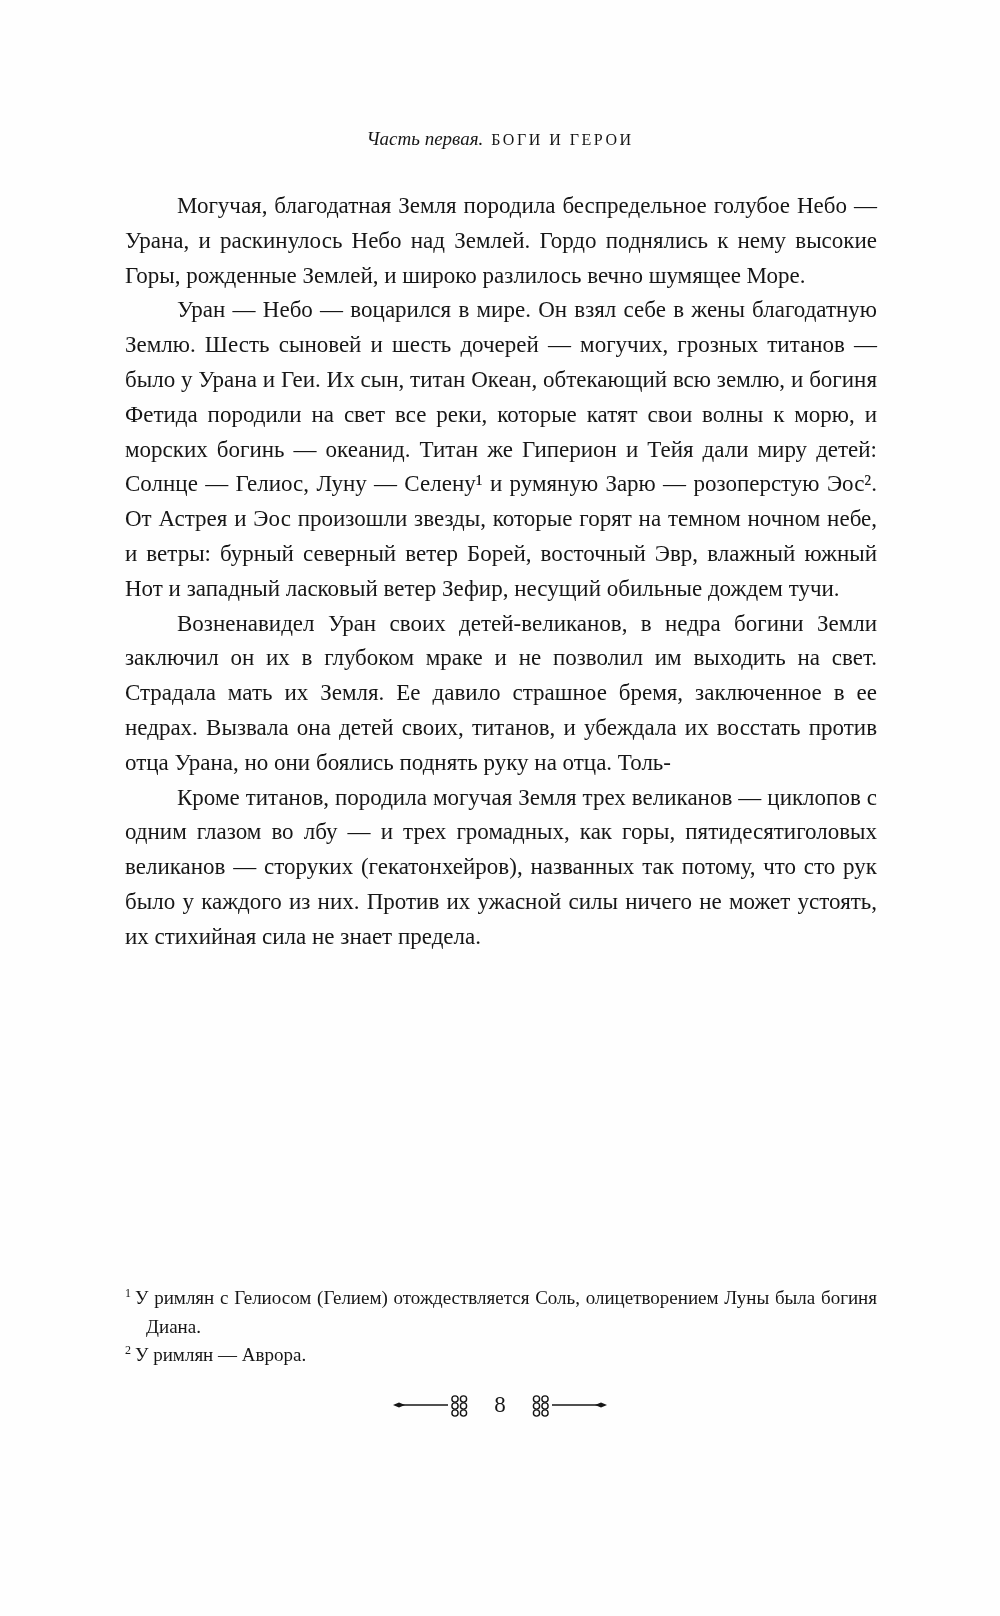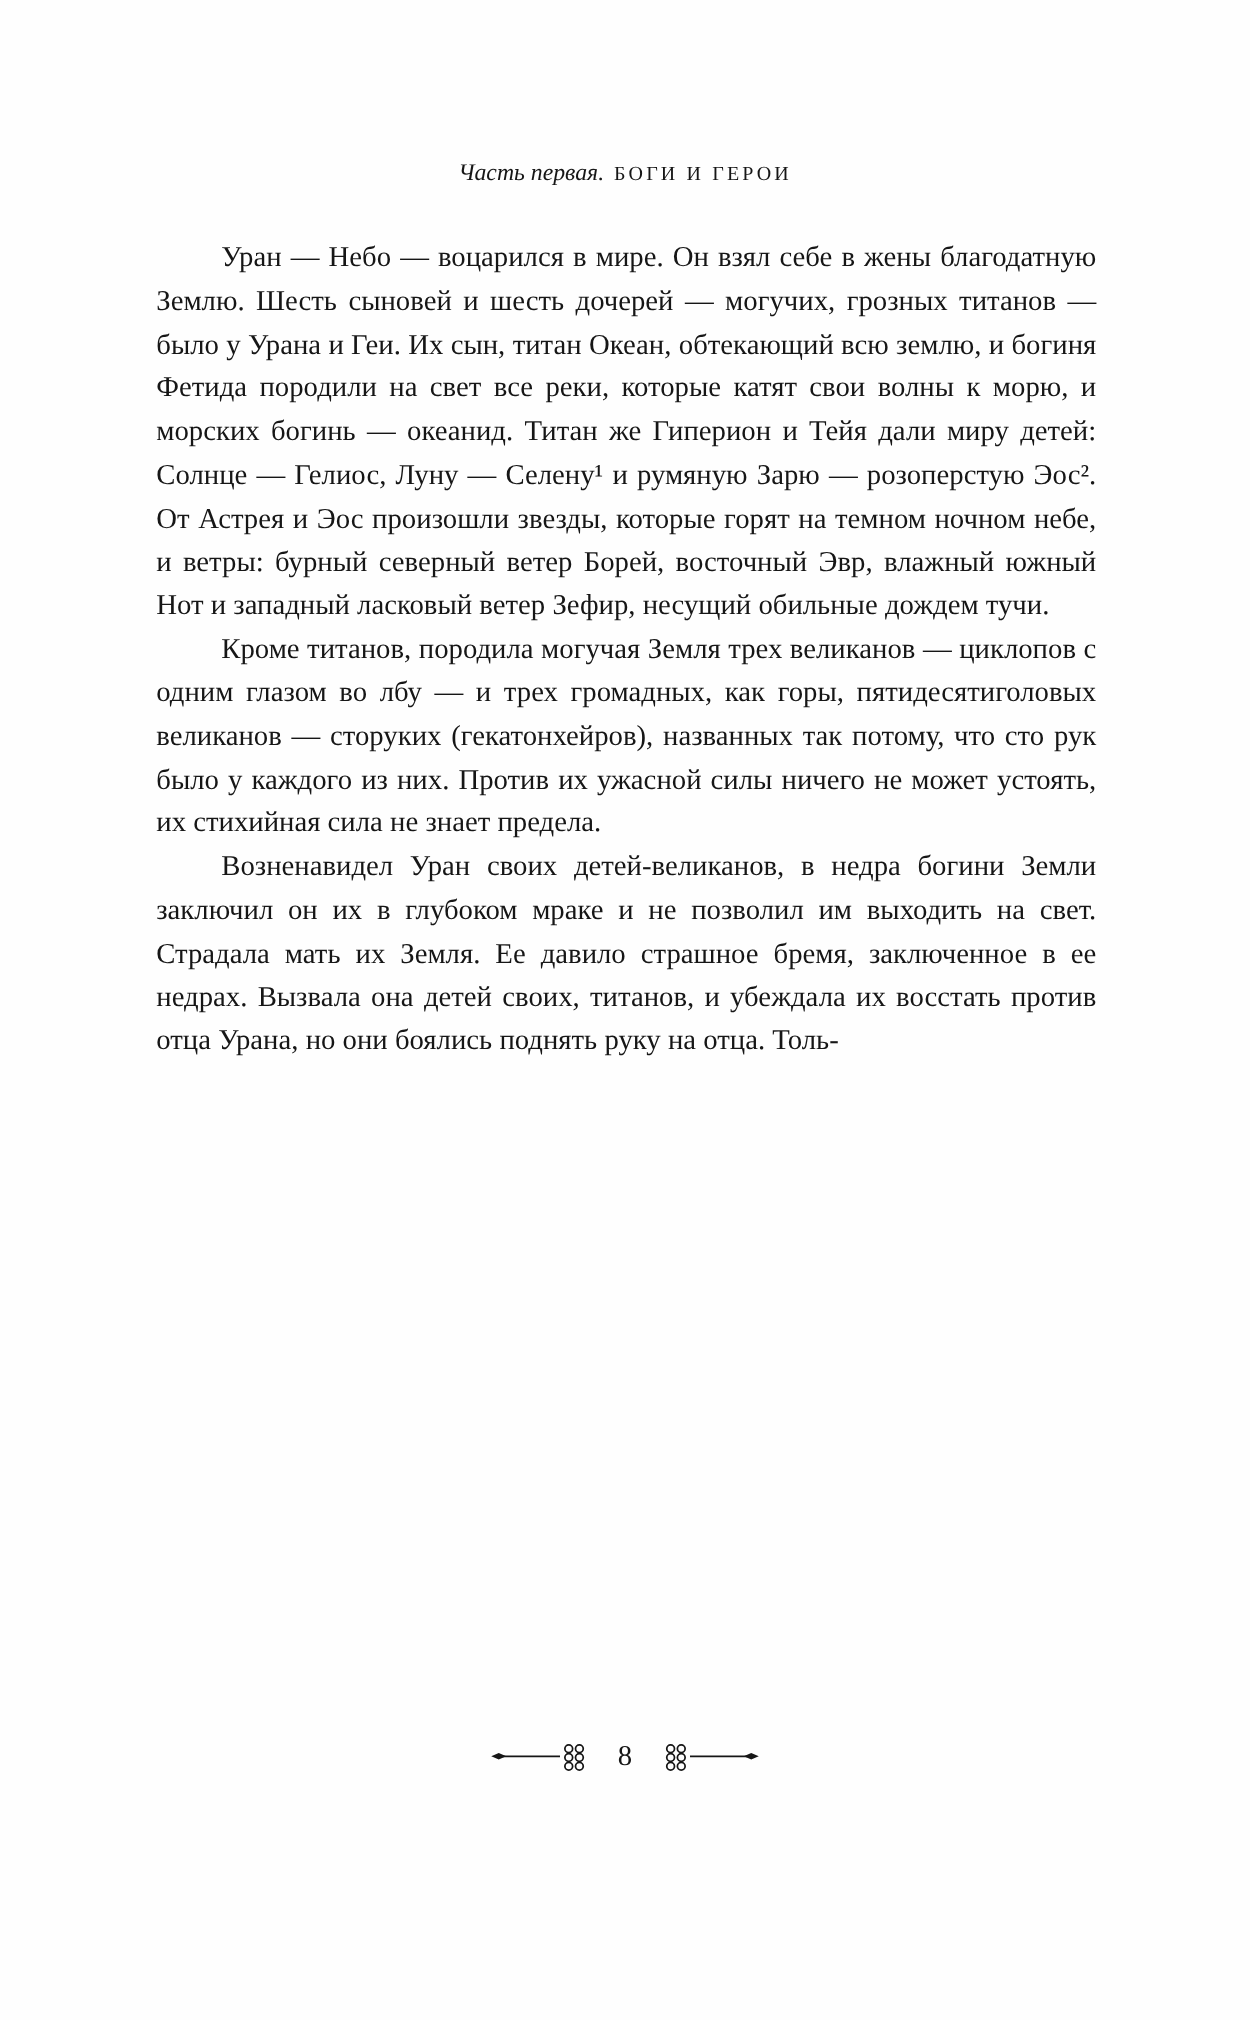--- a/index.html
+++ b/index.html
@@ -97,25 +97,30 @@
 </head>
 <body>
 
 <div class="page">
 
   <div class="running-head">
     <span class="rh-part">Часть первая.</span><span class="rh-title">Боги и герои</span>
   </div>
 
   <div class="body-text">
+    <p>Могучая, благодатная Земля породила беспредельное голубое Небо — Урана, и раскинулось Небо над Землей. Гордо поднялись к нему высокие Горы, рожденные Землей, и широко разлилось вечно шумящее Море.</p>
     <p>Уран — Небо — воцарился в мире. Он взял себе в жены благодатную Землю. Шесть сыновей и шесть дочерей — могучих, грозных титанов — было у Урана и Геи. Их сын, титан Океан, обтекающий всю землю, и богиня Фетида породили на свет все реки, которые катят свои волны к морю, и морских богинь — океанид. Титан же Гиперион и Тейя дали миру детей: Солнце — Гелиос, Луну — Селену¹ и румяную Зарю — розоперстую Эос². От Астрея и Эос произошли звезды, которые горят на темном ночном небе, и ветры: бурный северный ветер Борей, восточный Эвр, влажный южный Нот и западный ласковый ветер Зефир, несущий обильные дождем тучи.</p>
+    <p>Возненавидел Уран своих детей-великанов, в недра богини Земли заключил он их в глубоком мраке и не позволил им выходить на свет. Страдала мать их Земля. Ее давило страшное бремя, заключенное в ее недрах. Вызвала она детей своих, титанов, и убеждала их восстать против отца Урана, но они боялись поднять руку на отца. Толь-</p>
     <p>Кроме титанов, породила могучая Земля трех великанов — циклопов с одним глазом во лбу — и трех громадных, как горы, пятидесятиголовых великанов — сторуких (гекатонхейров), названных так потому, что сто рук было у каждого из них. Против их ужасной силы ничего не может устоять, их стихийная сила не знает предела.</p>
-    <p>Возненавидел Уран своих детей-великанов, в недра богини Земли заключил он их в глубоком мраке и не позволил им выходить на свет. Страдала мать их Земля. Ее давило страшное бремя, заключенное в ее недрах. Вызвала она детей своих, титанов, и убеждала их восстать против отца Урана, но они боялись поднять руку на отца. Толь-</p>
   </div>
 
+  <div class="footnotes">
+    <p class="footnote"><sup>1</sup><span>У римлян с Гелиосом (Гелием) отождествляется Соль, олицетворением Луны была богиня Диана.</span></p>
+    <p class="footnote"><sup>2</sup><span>У римлян — Аврора.</span></p>
+  </div>
 
   <div class="page-footer">
     <span class="ornament">
       <svg width="88" height="24" viewBox="0 0 88 24" xmlns="http://www.w3.org/2000/svg">
         <g stroke="#161616" fill="none" stroke-width="1.4">
           <polygon points="1,12 7,9.4 13,12 7,14.6" fill="#161616" stroke="none"></polygon>
           <line x1="10" y1="12" x2="56" y2="12"></line>
           <circle cx="63" cy="6" r="3.1"></circle>
           <circle cx="63" cy="13" r="3.1"></circle>
           <circle cx="63" cy="20" r="3.1"></circle>

